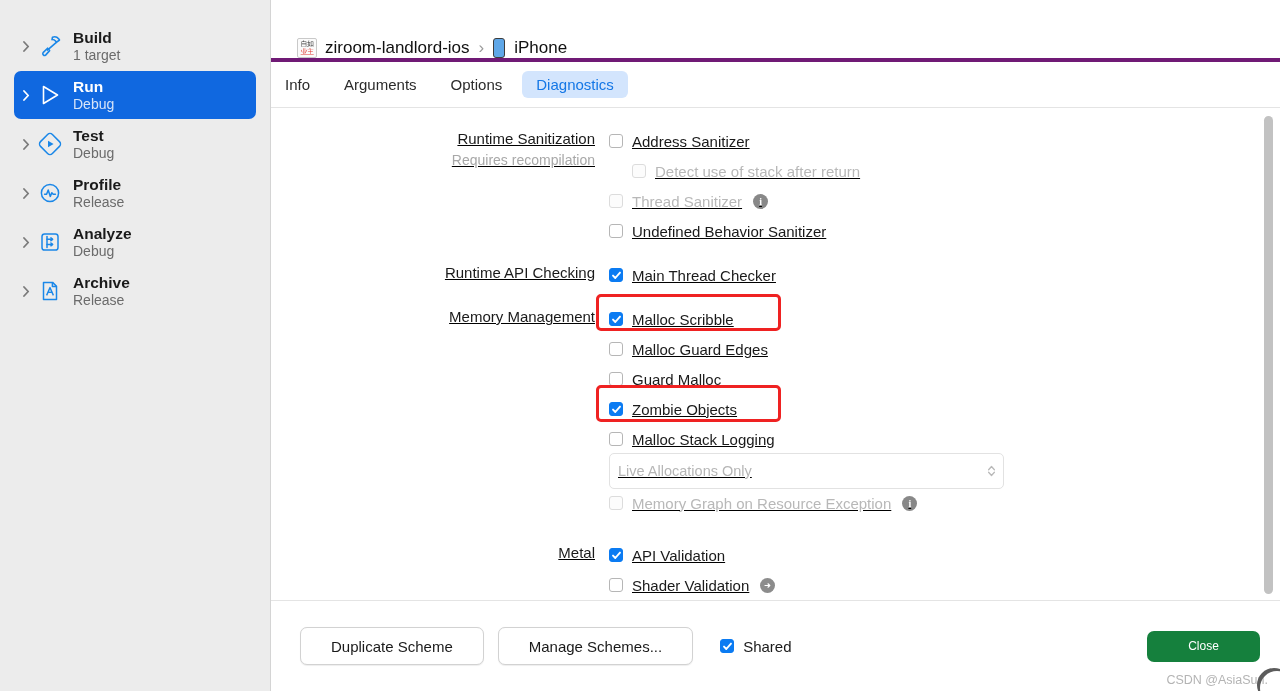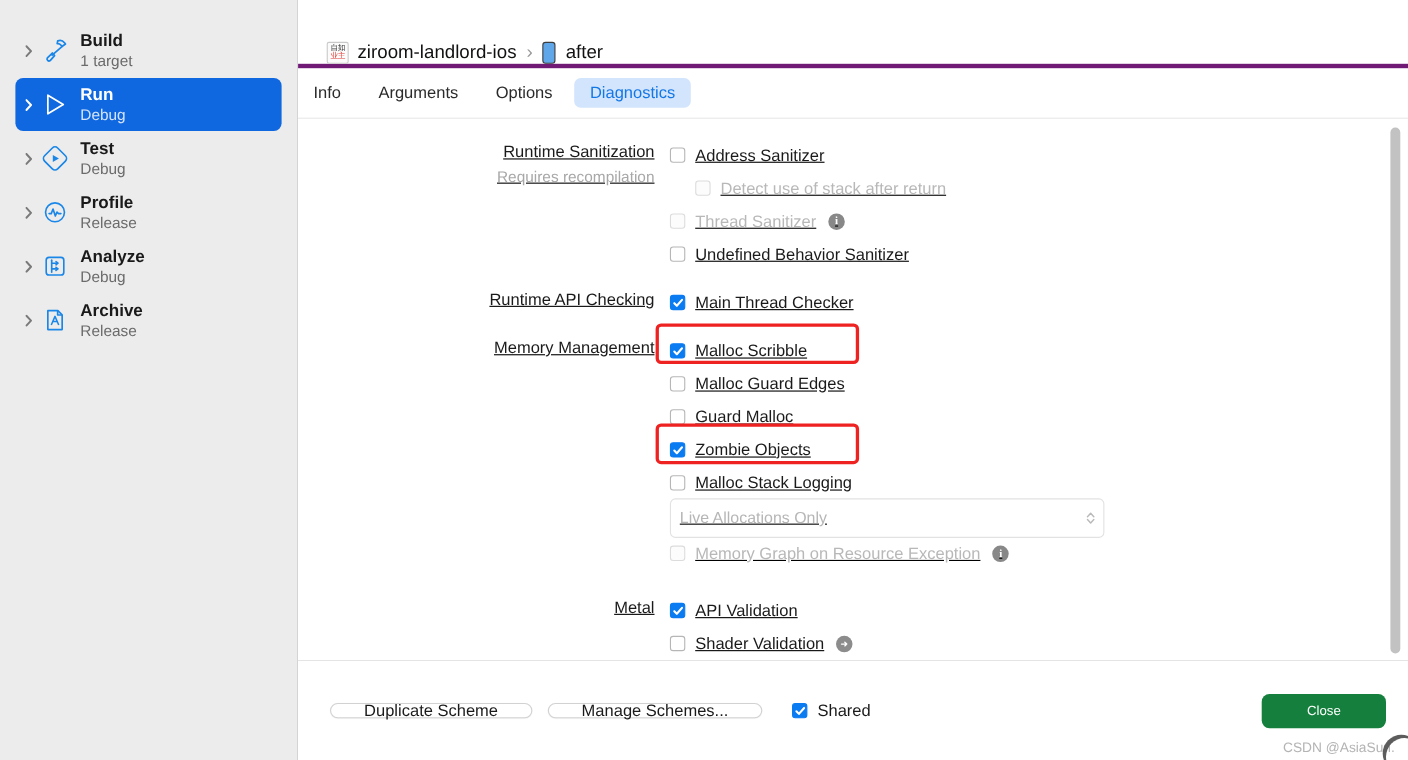--- a/index.html
+++ b/index.html
@@ -213,21 +213,21 @@
   
   .footer {
     height: 90px;
     flex: 0 0 90px;
     background: #ffffff;
     display: flex; align-items: center;
     padding: 0 26px 0 29px;
     position: relative;
   }
   .btn {
-    height: 14px;
+    height: 38px;
     border: 1px solid #d2d2d2;
     border-radius: 7px;
     background: #ffffff;
     font-size: 15px; color: #1a1a1a;
     display: inline-flex; align-items: center; justify-content: center;
     padding: 0 30px;
     margin-right: 14px;
     box-shadow: 0 0.5px 1px rgba(0,0,0,0.07);
   }
   .shared-box { display: flex; align-items: center; margin-left: 13px; }
@@ -386,21 +386,21 @@
   <div class="panel">
 
     <div class="breadcrumb">
       <span class="app-icon">
         <span class="cn-top">自如</span>
         <span class="cn-bot">业主</span>
       </span>
       <span class="crumb-text">ziroom-landlord-ios</span>
       <span class="crumb-sep">›</span>
       <span class="device-icon"></span>
-      <span class="crumb-text">after</span>
+      <span class="crumb-text">iPhone</span>
     </div>
 
     <div class="tabbar">
       <span class="tab">Info</span>
       <span class="tab">Arguments</span>
       <span class="tab">Options</span>
       <span class="tab active">Diagnostics</span>
     </div>
 
     <div class="content-wrap">

